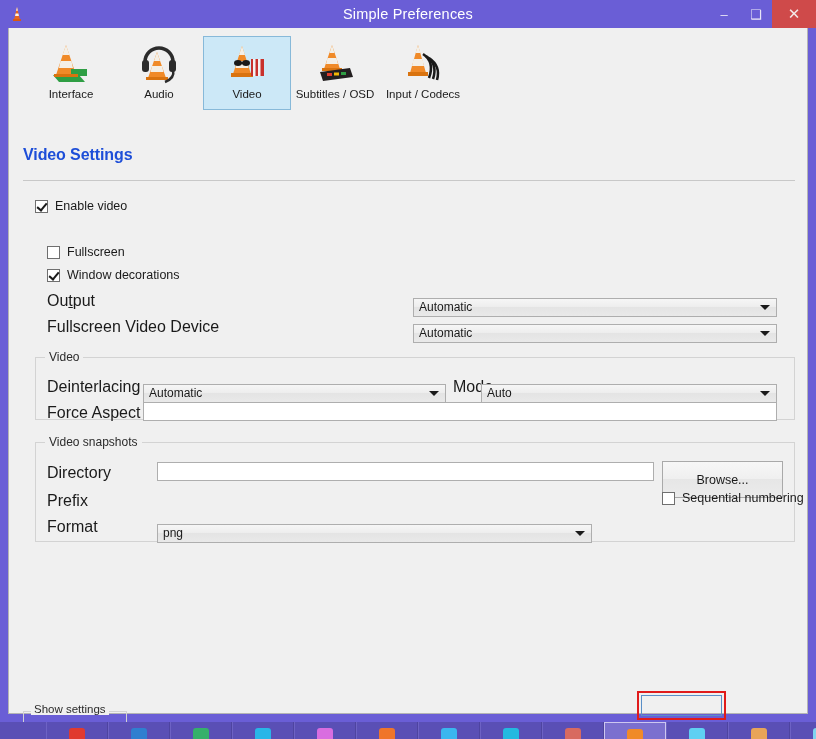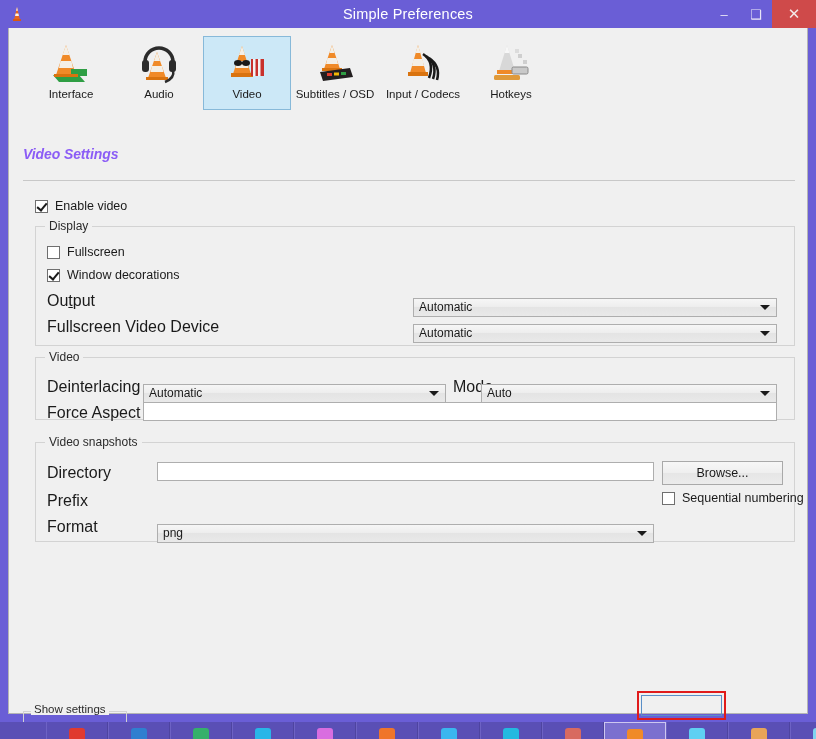--- a/index.html
+++ b/index.html
@@ -88,24 +88,23 @@
     display: block;
     font-size: 11.5px;
     color: #1a1a1a;
     margin-top: 2px;
     white-space: nowrap;
   }
 
   
   #page-title {
     position: absolute; left: 14px; top: 118px;
-    font-size: 14px; font-weight: bold;
-    color: #8b5cf6;
+    font-size: 16px; font-weight: bold;
+    color: #1d4ed8;
     letter-spacing: -0.1px;
-    font-style: italic;
   }
   #title-rule {
     position: absolute; left: 14px; top: 152px;
     width: 772px; height: 1px;
     background: #c8c8c8;
   }
 
   
   #panel {
     position: absolute; left: 0; top: 160px;
@@ -357,48 +356,32 @@
           <polygon points="16.5,16 25.5,16 27,22 15,22" fill="#f4efe6"></polygon>
           <rect x="11" y="26" width="20" height="3" fill="#d9730f"></rect>
           <polygon points="9,30 39,26 42,35 12,39" fill="#231f20"></polygon>
           <rect x="16" y="31" width="5" height="3" fill="#e03a2f"></rect>
           <rect x="23" y="30.5" width="5" height="3" fill="#f2b705"></rect>
           <rect x="30" y="30" width="5" height="3" fill="#2f9e44"></rect>
         </svg>
         <span class="tab-label">Subtitles / OSD</span>
       </div>
 
-      <div class="tab" style="left:458px">
-        <svg class="tab-icon" viewBox="0 0 48 44">
-          <polygon points="20,3 12,29 28,29" fill="#d8d8d8"></polygon>
-          <polygon points="20,3 17.5,11 22.5,11" fill="#f7f7f7"></polygon>
-          <rect x="10" y="28" width="20" height="4" fill="#f08a28"></rect>
-          <rect x="25" y="25" width="16" height="7" rx="1.5" fill="#c9c9c9" stroke="#8a8a8a"></rect>
-          <rect x="7" y="33" width="26" height="5" rx="1.5" fill="#e09a3a"></rect>
-          <rect x="31" y="12" width="4" height="4" fill="#cfcfcf"></rect>
-          <rect x="36" y="18" width="4" height="4" fill="#cfcfcf"></rect>
-          <rect x="28" y="7" width="4" height="4" fill="#dcdcdc"></rect>
-        </svg>
-        <span class="tab-label">Hotkeys</span>
-      </div>
     </div>
 
     <div id="page-title">Video Settings</div>
     <div id="title-rule"></div>
 
     <div id="panel">
 
       <div class="chk-row" style="left:26px; top:11px;">
         <span class="chk checked"></span>
         <span class="chk-label">Enable video</span>
       </div>
 
-      <div class="groupbox" style="left:26px; top:38px; width:760px; height:120px;">
-        <span class="group-title">Display</span>
-      </div>
 
       <div class="chk-row" style="left:38px; top:57px;">
         <span class="chk"></span>
         <span class="chk-label">Fullscreen</span>
       </div>
 
       <div class="chk-row" style="left:38px; top:80px;">
         <span class="chk checked"></span>
         <span class="chk-label">Window decorations</span>
       </div>
@@ -439,32 +422,32 @@
       </div>
 
       <div class="groupbox" style="left:26px; top:254px; width:760px; height:100px;">
         <span class="group-title">Video snapshots</span>
       </div>
 
       <div class="fld-label" style="left:38px; top:276px;">Directory</div>
       <div class="textbox" style="left:148px; top:274px; width:497px;">
         <span class="textbox-text"></span>
       </div>
-      <div class="pushbtn" style="left:653px; top:273px; width:121px; height:24px;">
+      <div class="pushbtn" style="left:653px; top:273px; width:121px; height:37px;">
         <span>Browse...</span>
       </div>
 
       <div class="fld-label" style="left:38px; top:304px;text-align:right;">Prefix</div>
       <div class="chk-row" style="left:653px; top:303px;">
         <span class="chk"></span>
         <span class="chk-label">Sequential numbering</span>
       </div>
 
       <div class="fld-label" style="left:38px; top:330px;">Format</div>
-      <div class="combo" style="left:148px; top:328px; width:497px;">
+      <div class="combo" style="left:148px; top:328px; width:435px;">
         <span class="combo-text">png</span>
         <span class="combo-arrow"></span>
       </div>
     </div>
 
     <div id="bottom">
       <div id="showsettings-box"></div>
       <div id="showsettings-title">Show settings</div>
 
       <div class="radio-row" style="left:22px; top:31px;">

